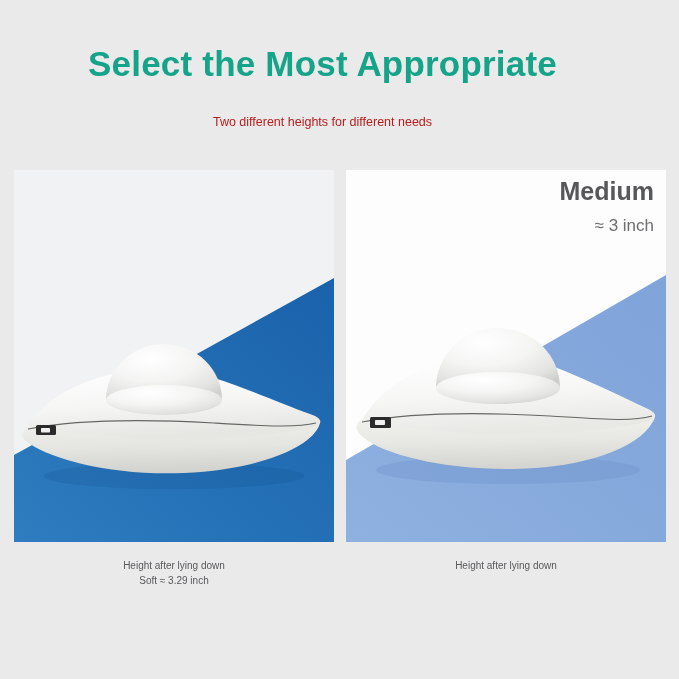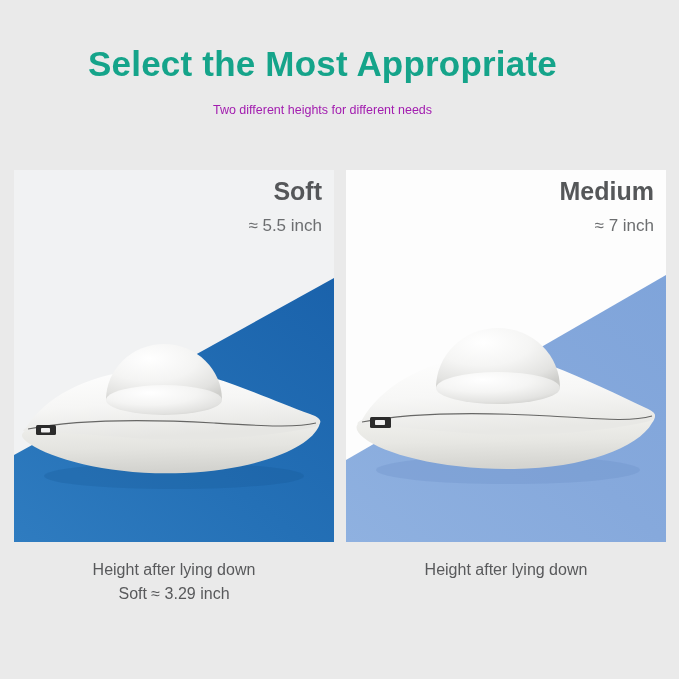--- a/index.html
+++ b/index.html
@@ -27,22 +27,22 @@
     font-size: 35px;
     font-weight: bold;
     color: #15a48a;
     letter-spacing: 0.2px;
     line-height: 1.15;
     margin: 0;
     font-family: "Liberation Sans", sans-serif;
   }
   #subtitle {
     font-size: 12.5px;
-    color: #a21caf;
-    margin: 0;
+    color: #b91c1c;
+    margin: 12px;
     padding-top: 19px;
     font-family: "Liberation Sans", sans-serif;
   }
 
   
   #panels {
     position: absolute;
     left: 0;
     top: 170px;
     width: 679px;
@@ -101,21 +101,21 @@
     height: 372px;
     z-index: 3;
   }
 
   
   .caption {
     position: absolute;
     top: 558px;
     width: 320px;
     text-align: center;
-    font-size: 16px;
+    font-size: 10px;
     color: #58595b;
     line-height: 1.5;
   }
   #caption-soft   { left: 14px; }
   #caption-medium { left: 346px; }
   .caption-line { display: block; }
 </style>
 </head>
 <body>
 
@@ -132,24 +132,20 @@
       <defs>
         <linearGradient id="gradSoft" x1="0" y1="1" x2="1" y2="0">
           <stop offset="0%" stop-color="#2f7cc0"></stop>
           <stop offset="45%" stop-color="#2470b6"></stop>
           <stop offset="100%" stop-color="#1a62ab"></stop>
         </linearGradient>
       </defs>
       <polygon points="0,285 320,108 320,372 0,372" fill="url(#gradSoft)"></polygon>
     </svg>
 
-    <div class="panel-head">
-      <div class="panel-name">Soft</div>
-      <div class="panel-height">≈ 5.5 inch</div>
-    </div>
 
     <svg class="pillow-stage" viewBox="0 0 320 372" preserveAspectRatio="none">
       <defs>
         <radialGradient id="ballSoft" cx="0.38" cy="0.26" r="0.85">
           <stop offset="0%" stop-color="#ffffff"></stop>
           <stop offset="48%" stop-color="#f4f4f3"></stop>
           <stop offset="82%" stop-color="#e2e2e0"></stop>
           <stop offset="100%" stop-color="#cfcfcc"></stop>
         </radialGradient>
         <linearGradient id="bodySoftTop" x1="0" y1="0" x2="0.25" y2="1">
@@ -201,21 +197,21 @@
           <stop offset="0%" stop-color="#8fb1e0"></stop>
           <stop offset="50%" stop-color="#86a9dc"></stop>
           <stop offset="100%" stop-color="#7fa4da"></stop>
         </linearGradient>
       </defs>
       <polygon points="0,290 320,105 320,372 0,372" fill="url(#gradMed)"></polygon>
     </svg>
 
     <div class="panel-head">
       <div class="panel-name">Medium</div>
-      <div class="panel-height">≈ 7 inch</div>
+      <div class="panel-height">≈ 3 inch</div>
     </div>
 
     <svg class="pillow-stage" viewBox="0 0 320 372" preserveAspectRatio="none">
       <defs>
         <radialGradient id="ballMed" cx="0.38" cy="0.24" r="0.86">
           <stop offset="0%" stop-color="#ffffff"></stop>
           <stop offset="45%" stop-color="#f5f5f4"></stop>
           <stop offset="80%" stop-color="#e3e3e1"></stop>
           <stop offset="100%" stop-color="#cdcdca"></stop>
         </radialGradient>

